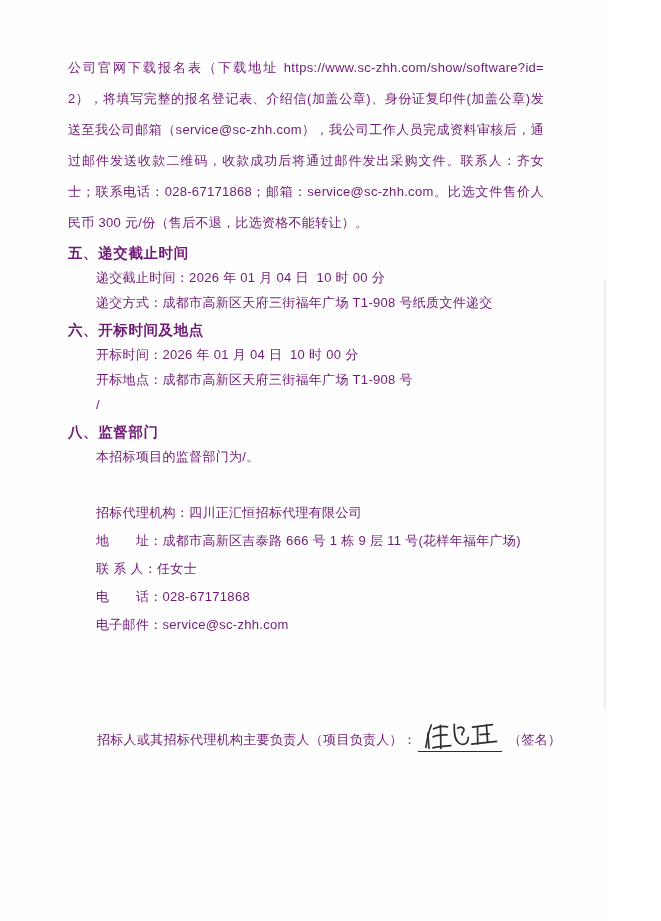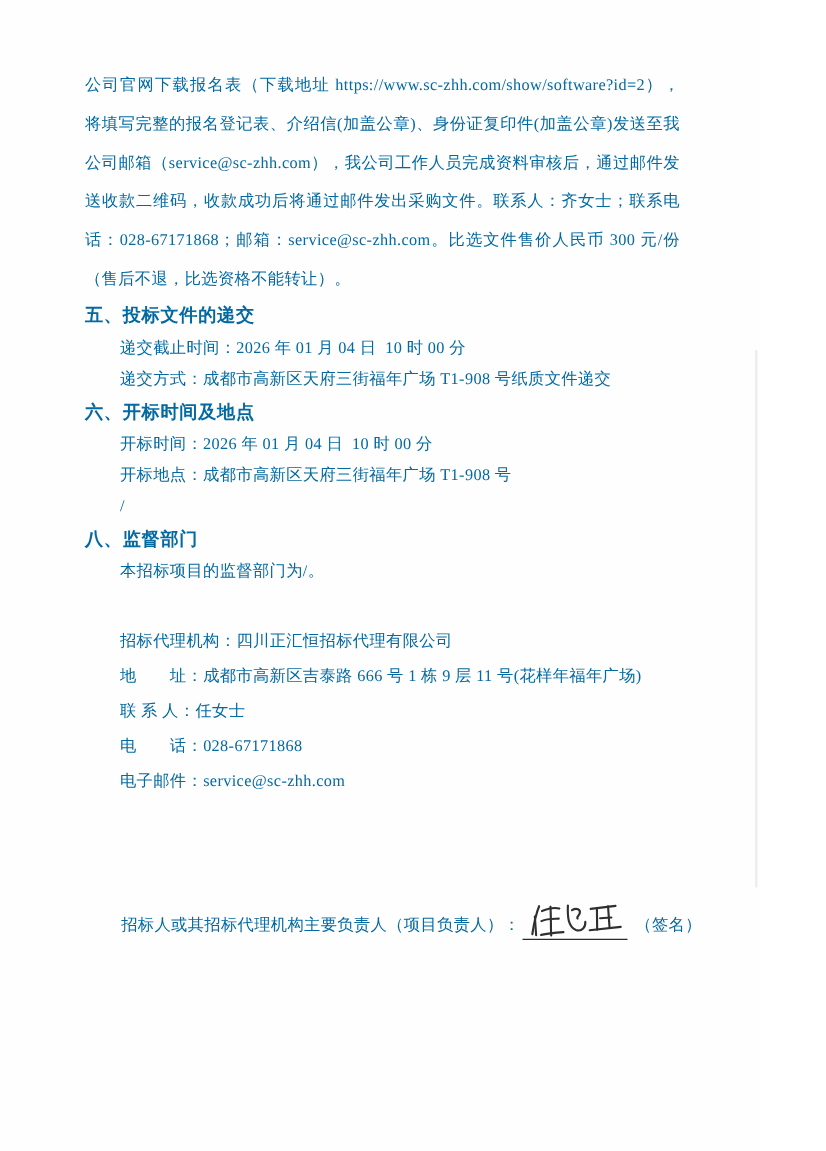--- a/index.html
+++ b/index.html
@@ -2,22 +2,22 @@
 <html><head>
 <meta charset="utf-8">
 <style>
   html,body { margin:0; padding:0; background:#ffffff; }
   .page {
     position: relative;
     width: 608px;
     height: 921px;
     background: #fefefe;
     overflow: hidden;
-    font-family: Liberation Serif, serif;
-    color: #0369a1;
+    font-family: Liberation Sans, sans-serif;
+    color: #701a75;
     box-sizing: border-box;
   }
   .content {
     padding: 52px 64px 0 68px;
     box-sizing: border-box;
   }
   .intro {
     margin: 0;
     font-size: 13px;
     line-height: 31px;
@@ -75,21 +75,21 @@
 </style>
 </head>
 <body>
 
 <div class="page">
   <div class="content">
 
     <p class="intro">公司官网下载报名表（下载地址 https://www.sc-zhh.com/show/software?id=2），将填写完整的报名登记表、介绍信(加盖公章)、身份证复印件(加盖公章)发送至我公司邮箱（service@sc-zhh.com），我公司工作人员完成资料审核后，通过邮件发送收款二维码，收款成功后将通过邮件发出采购文件。联系人：齐女士；联系电话：028-67171868；邮箱：service@sc-zhh.com。比选文件售价人民币 300 元/份（售后不退，比选资格不能转让）。</p>
 
     <div>
-      <div class="sec-heading">五、投标文件的递交</div>
+      <div class="sec-heading">五、递交截止时间</div>
       <div class="sec-line">递交截止时间：2026 年 01 月 04 日  10 时 00 分</div>
       <div class="sec-line">递交方式：成都市高新区天府三街福年广场 T1-908 号纸质文件递交</div>
     </div>
 
     <div>
       <div class="sec-heading">六、开标时间及地点</div>
       <div class="sec-line">开标时间：2026 年 01 月 04 日  10 时 00 分</div>
       <div class="sec-line">开标地点：成都市高新区天府三街福年广场 T1-908 号</div>
     </div>
 

